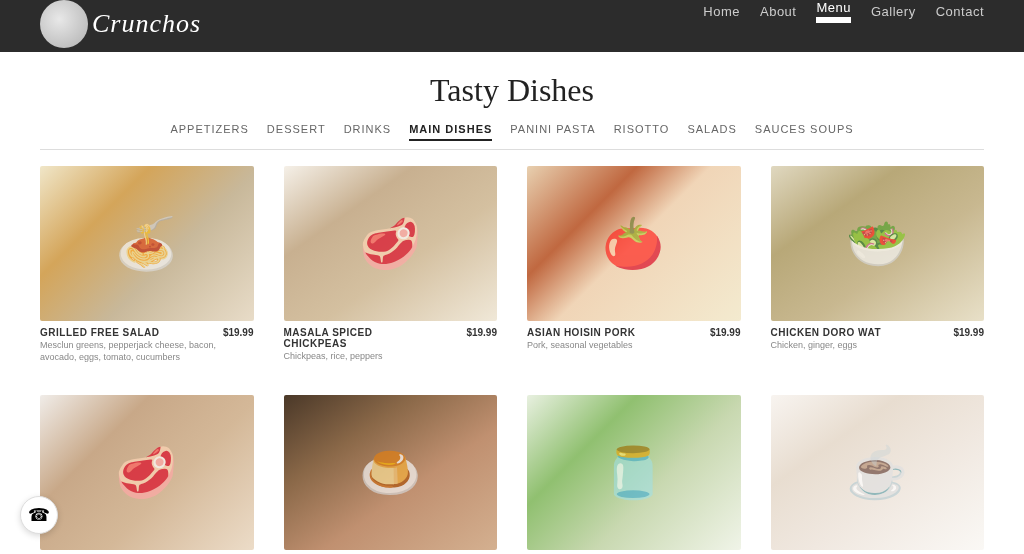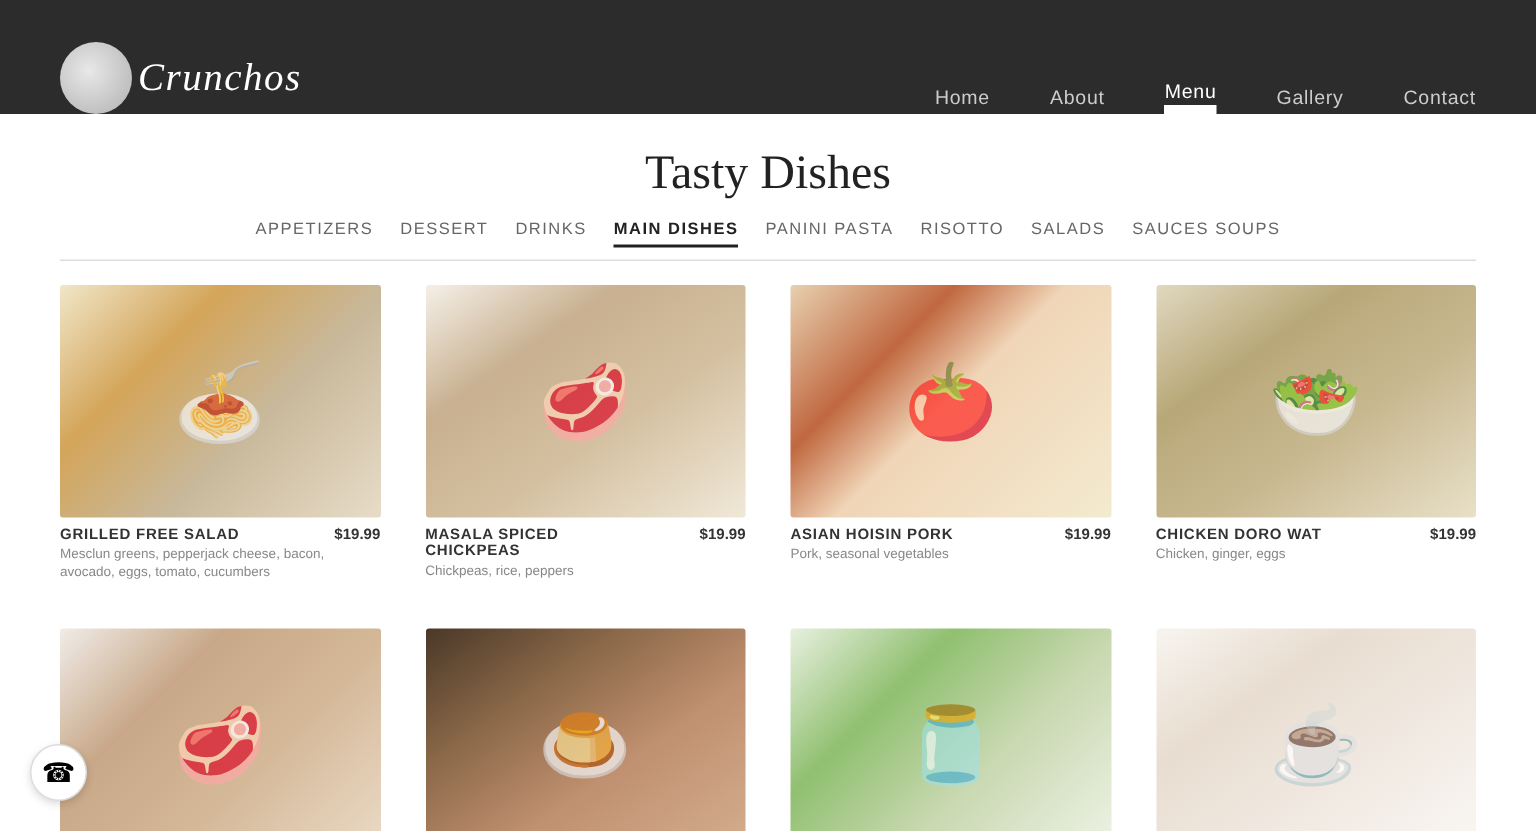--- a/index.html
+++ b/index.html
@@ -2,24 +2,24 @@
 <html><head>
   <meta charset="utf-8">
   <style>
     * { margin: 0; padding: 0; box-sizing: border-box; }
     body { font-family: 'Georgia', serif; background: #fff; width: 1024px; height: 554px; overflow: hidden; }
 
     
     .header {
       background: #2c2c2c;
       display: flex;
-      align-items: flex-end;
+      align-items: flex-start;
       justify-content: space-between;
       padding: 0 40px;
-      height: 76px;
+      height: 52px;
     }
     .logo-area {
       display: flex;
       align-items: center;
     }
     .logo-circle {
       width: 48px;
       height: 48px;
       border-radius: 50%;
       background: radial-gradient(circle at 40% 40%, #e8e8e8, #b0b0b0);
@@ -30,21 +30,21 @@
     }
     .logo-text {
       font-family: 'Georgia', cursive;
       font-size: 26px;
       color: #fff;
       font-style: italic;
       letter-spacing: 1px;
     }
     .nav {
       display: flex;
-      gap: 40px;
+      gap: 20px;
       align-items: center;
     }
     .nav-item {
       color: #ccc;
       font-size: 13px;
       font-family: Arial, sans-serif;
       cursor: pointer;
       text-decoration: none;
       letter-spacing: 0.5px;
     }

